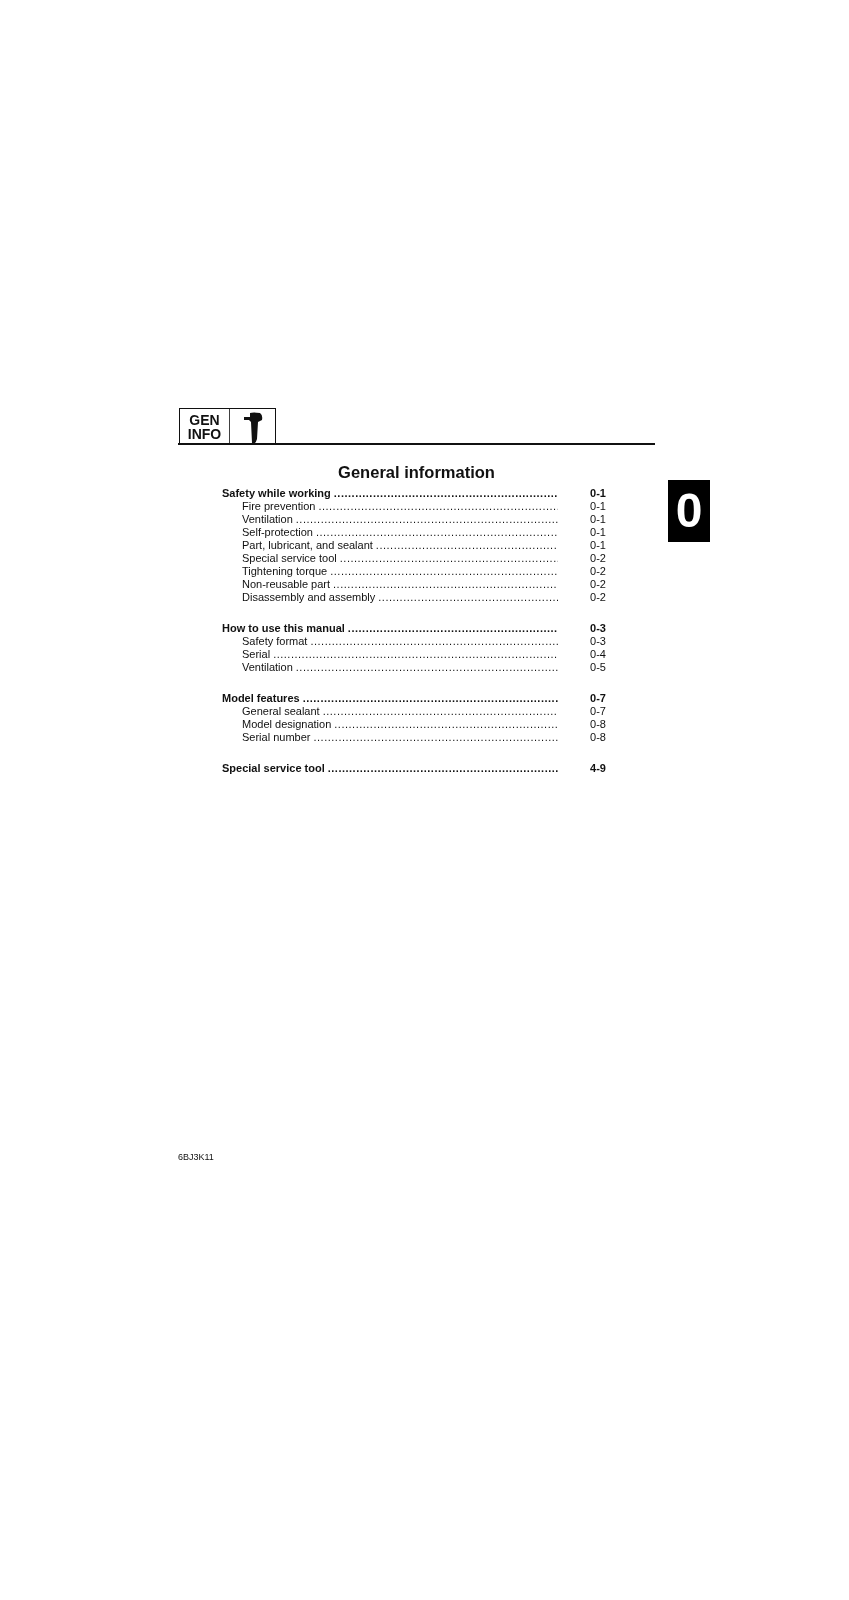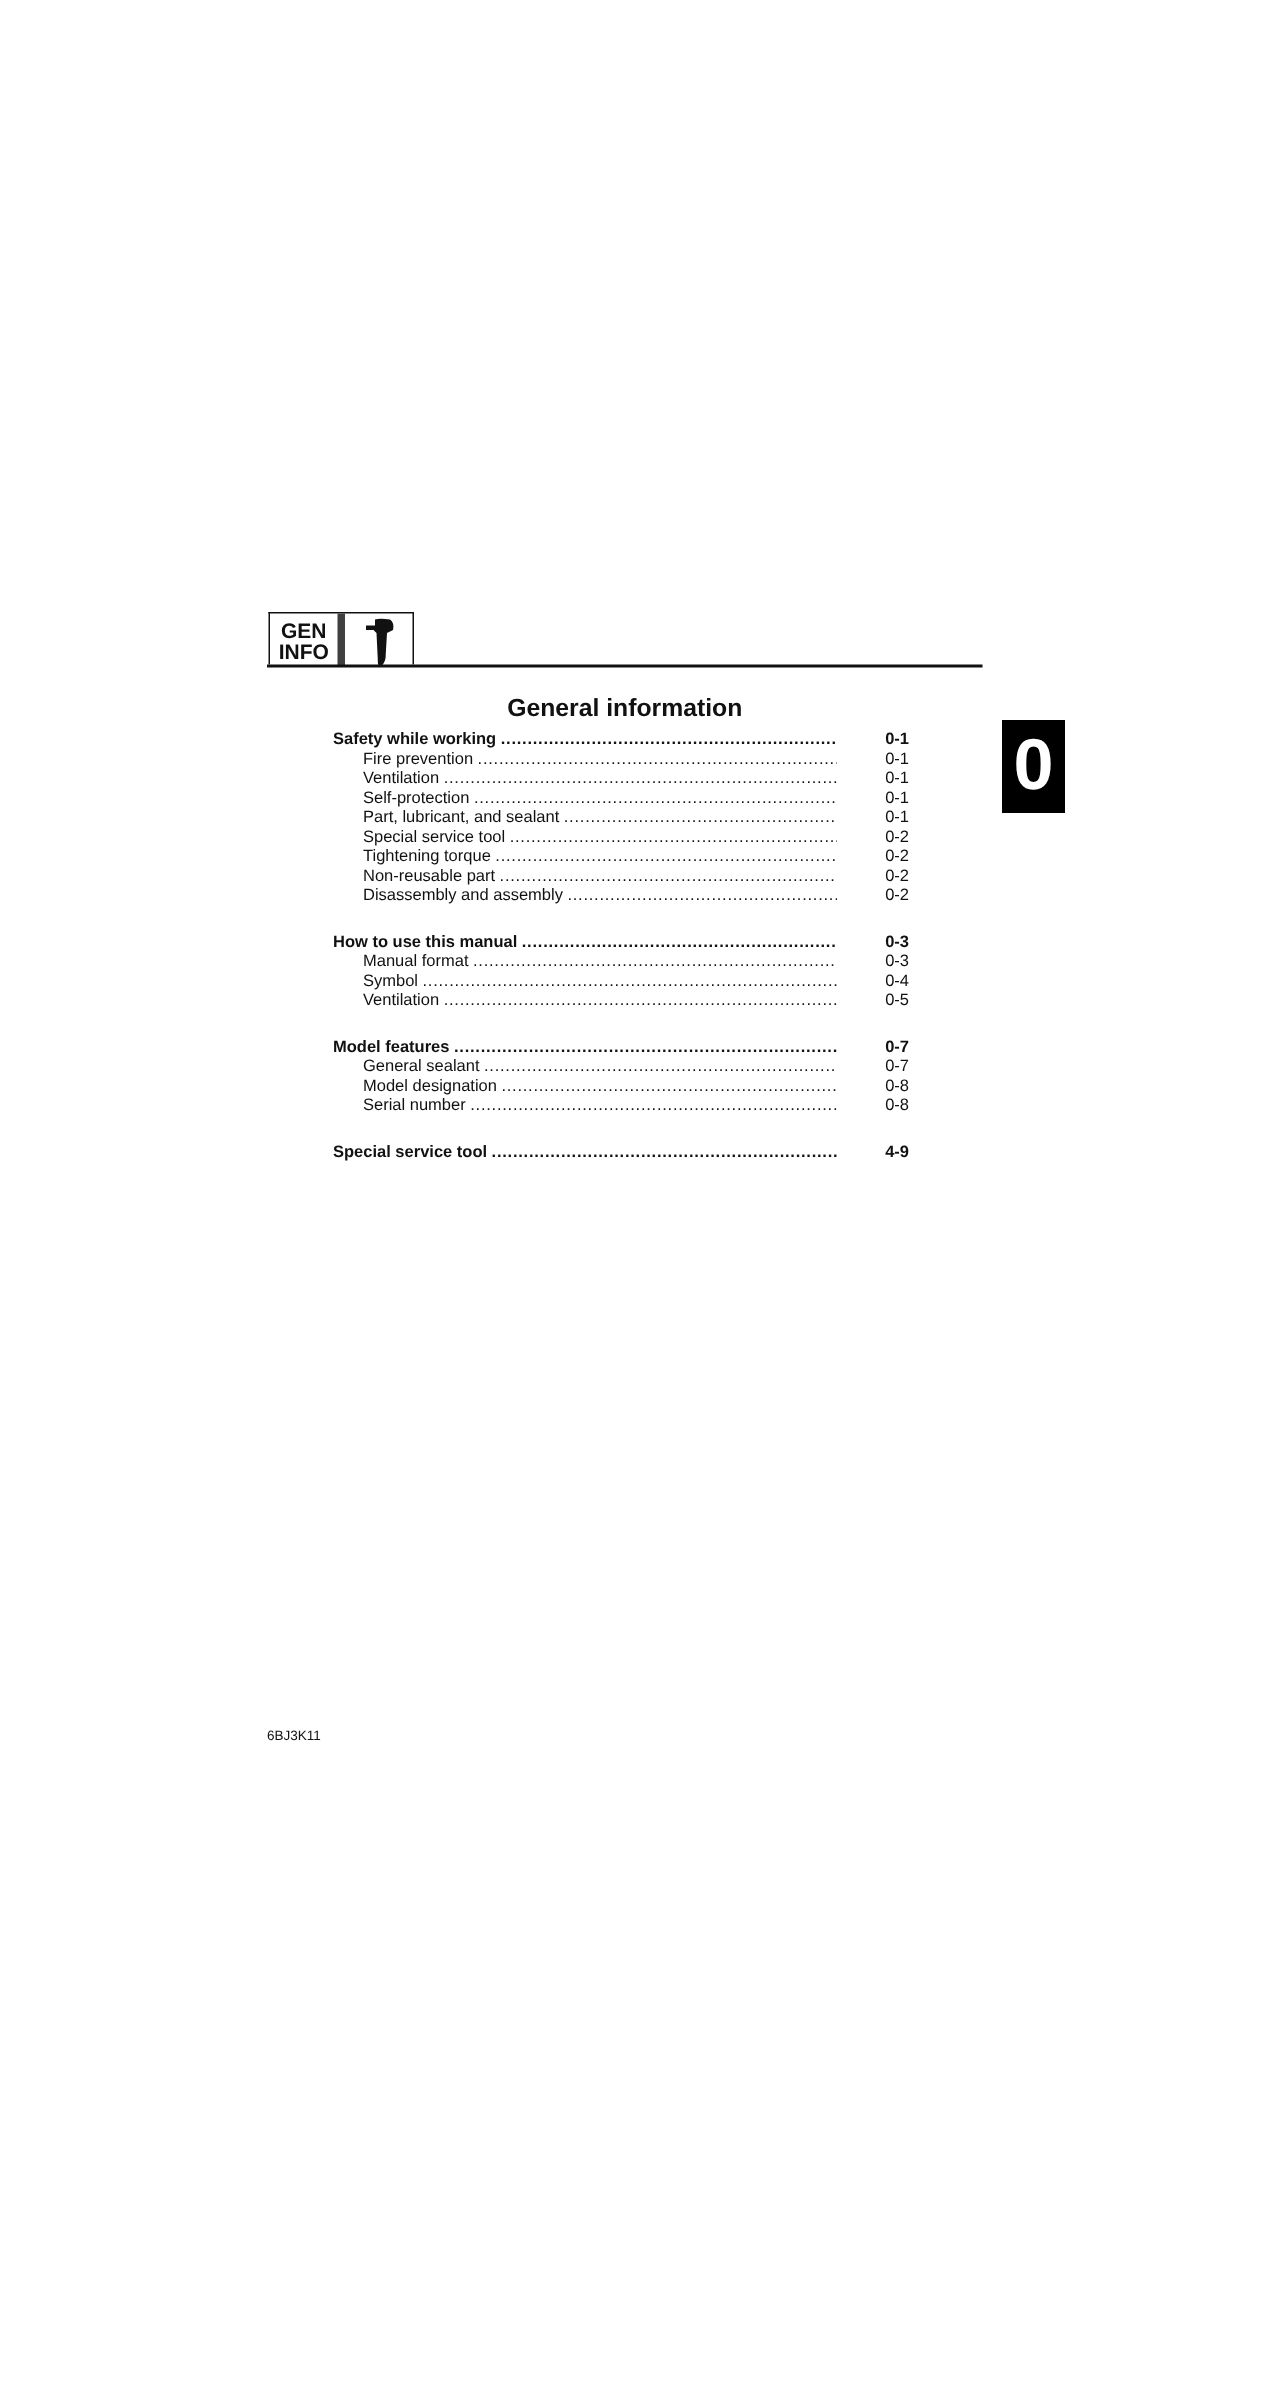--- a/index.html
+++ b/index.html
@@ -1,21 +1,21 @@
 <!DOCTYPE html>
 <html><head>
 <meta charset="utf-8">
 <style>
   html, body { margin:0; padding:0; background:#ffffff; }
   body { width:849px; height:1600px; position:relative; overflow:hidden;
          font-family:"Liberation Sans", sans-serif; color:#111; }
   .hdr-box { position:absolute; left:179px; top:408px; width:97px; height:35px;
              border:1px solid #111; border-bottom:none; box-sizing:border-box; }
   .hdr-gen { position:absolute; left:0; top:0; width:50px; height:35px;
-             border-right:5px solid #404040; box-sizing:border-box;
+             border-right:1px solid #404040; box-sizing:border-box;
              font-weight:bold; font-size:14px; line-height:14px; text-align:center; padding-top:4px; }
   .hdr-gen span { display:block; }
   .hdr-icon { position:absolute; left:50px; top:0; width:47px; height:35px; }
   .hdr-rule { position:absolute; left:178px; top:443px; width:477px; height:2px; background:#111; }
   .title { position:absolute; left:178px; width:477px; top:447px; text-align:center;
            font-weight:bold; font-size:16.5px;margin-top:16px; }
   .tab { position:absolute; left:668px; top:480px; width:42px; height:62px; background:#000;
          color:#fff; font-weight:bold; font-size:48px; text-align:center; line-height:62px; }
   .toc { position:absolute; left:222px; top:487px; width:384px; }
   .row { display:flex; align-items:flex-start; height:13px; font-size:11px; line-height:13px; white-space:nowrap; }
@@ -94,26 +94,26 @@
       <span class="dots"></span>
       <span class="pg">0-2</span>
     </div>
     <div class="gap"></div>
     <div class="row main">
       <span class="lbl">How to use this manual</span>
       <span class="dots"></span>
       <span class="pg">0-3</span>
     </div>
     <div class="row sub">
-      <span class="lbl">Manual format</span>
+      <span class="lbl">Safety format</span>
       <span class="dots"></span>
       <span class="pg">0-3</span>
     </div>
     <div class="row sub">
-      <span class="lbl">Symbol</span>
+      <span class="lbl">Serial</span>
       <span class="dots"></span>
       <span class="pg">0-4</span>
     </div>
     <div class="row sub">
       <span class="lbl">Ventilation</span>
       <span class="dots"></span>
       <span class="pg">0-5</span>
     </div>
     <div class="gap"></div>
     <div class="row main">

